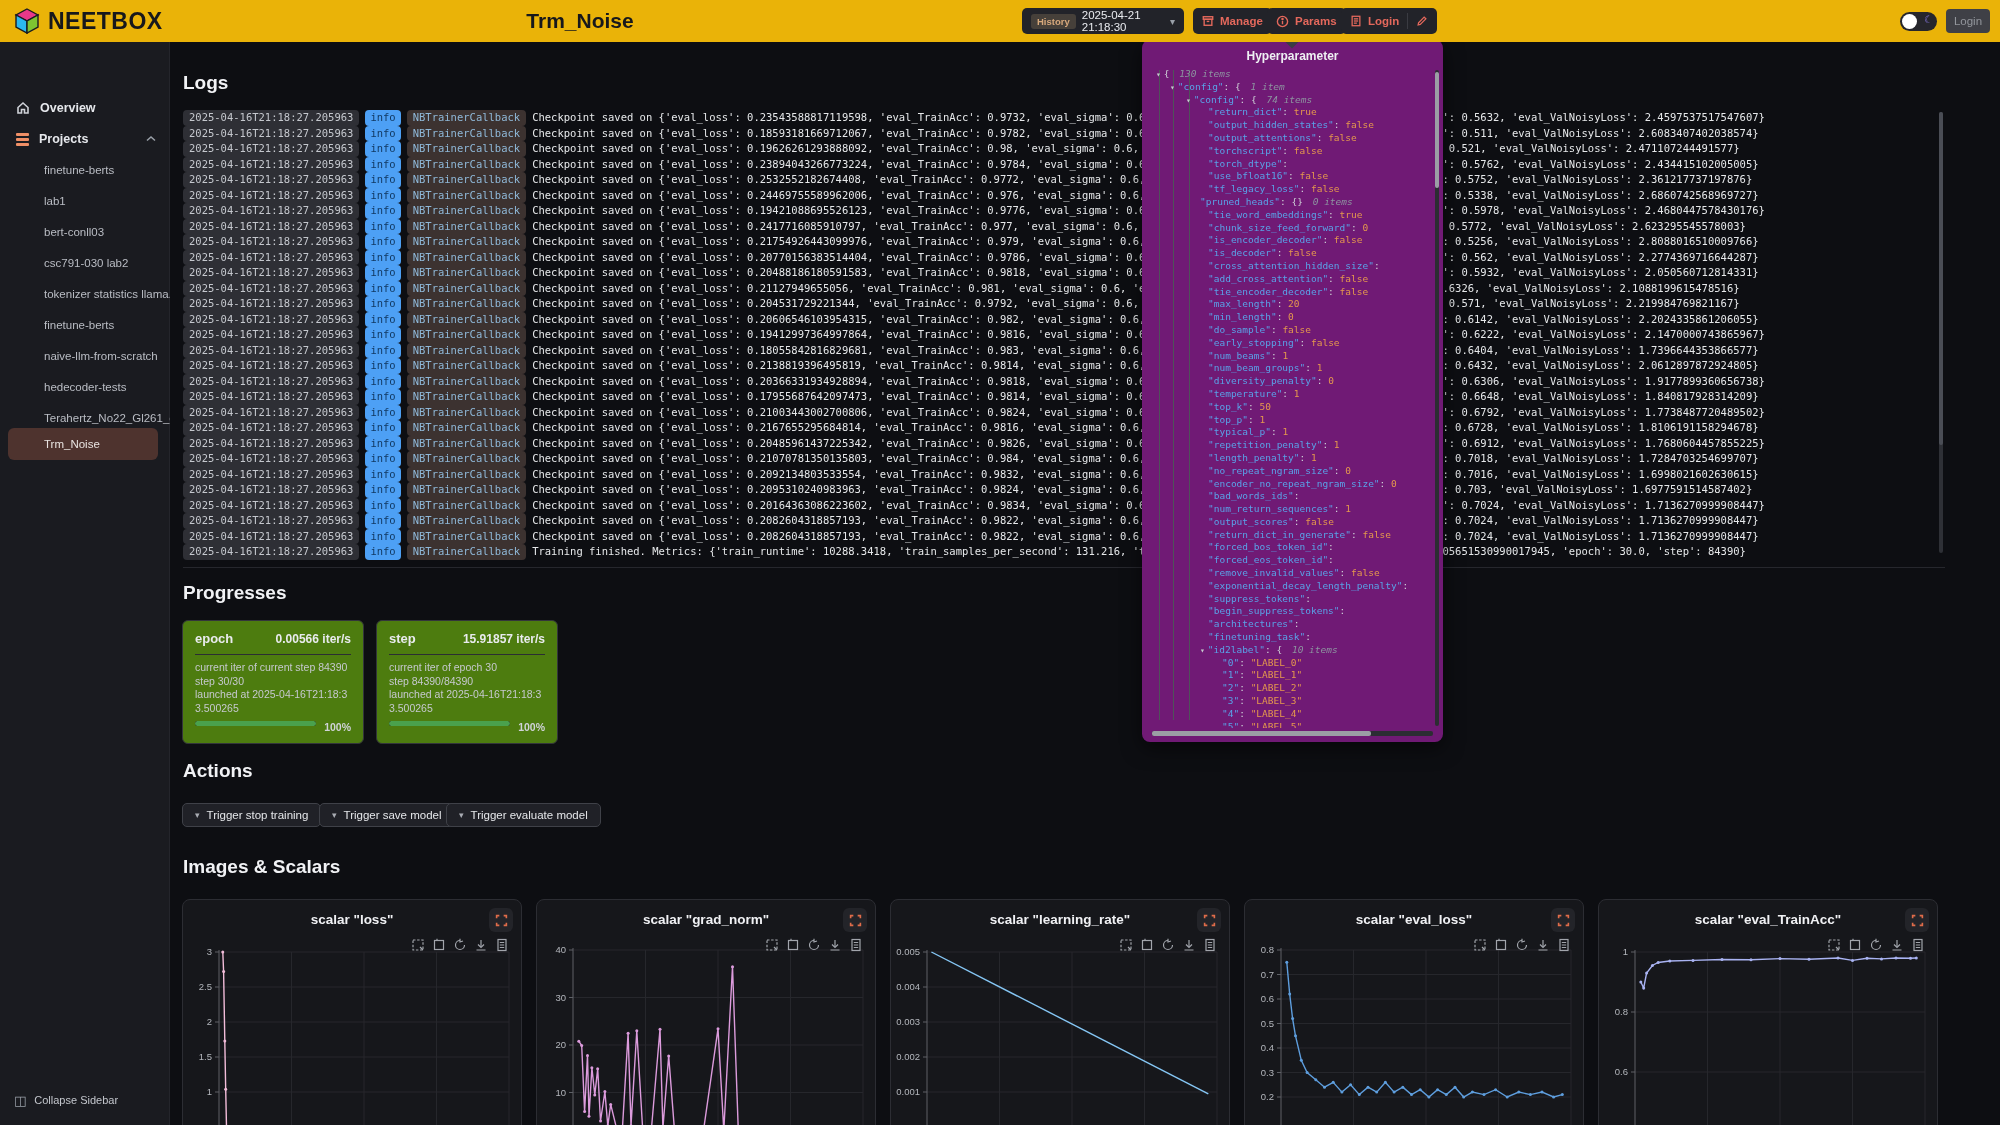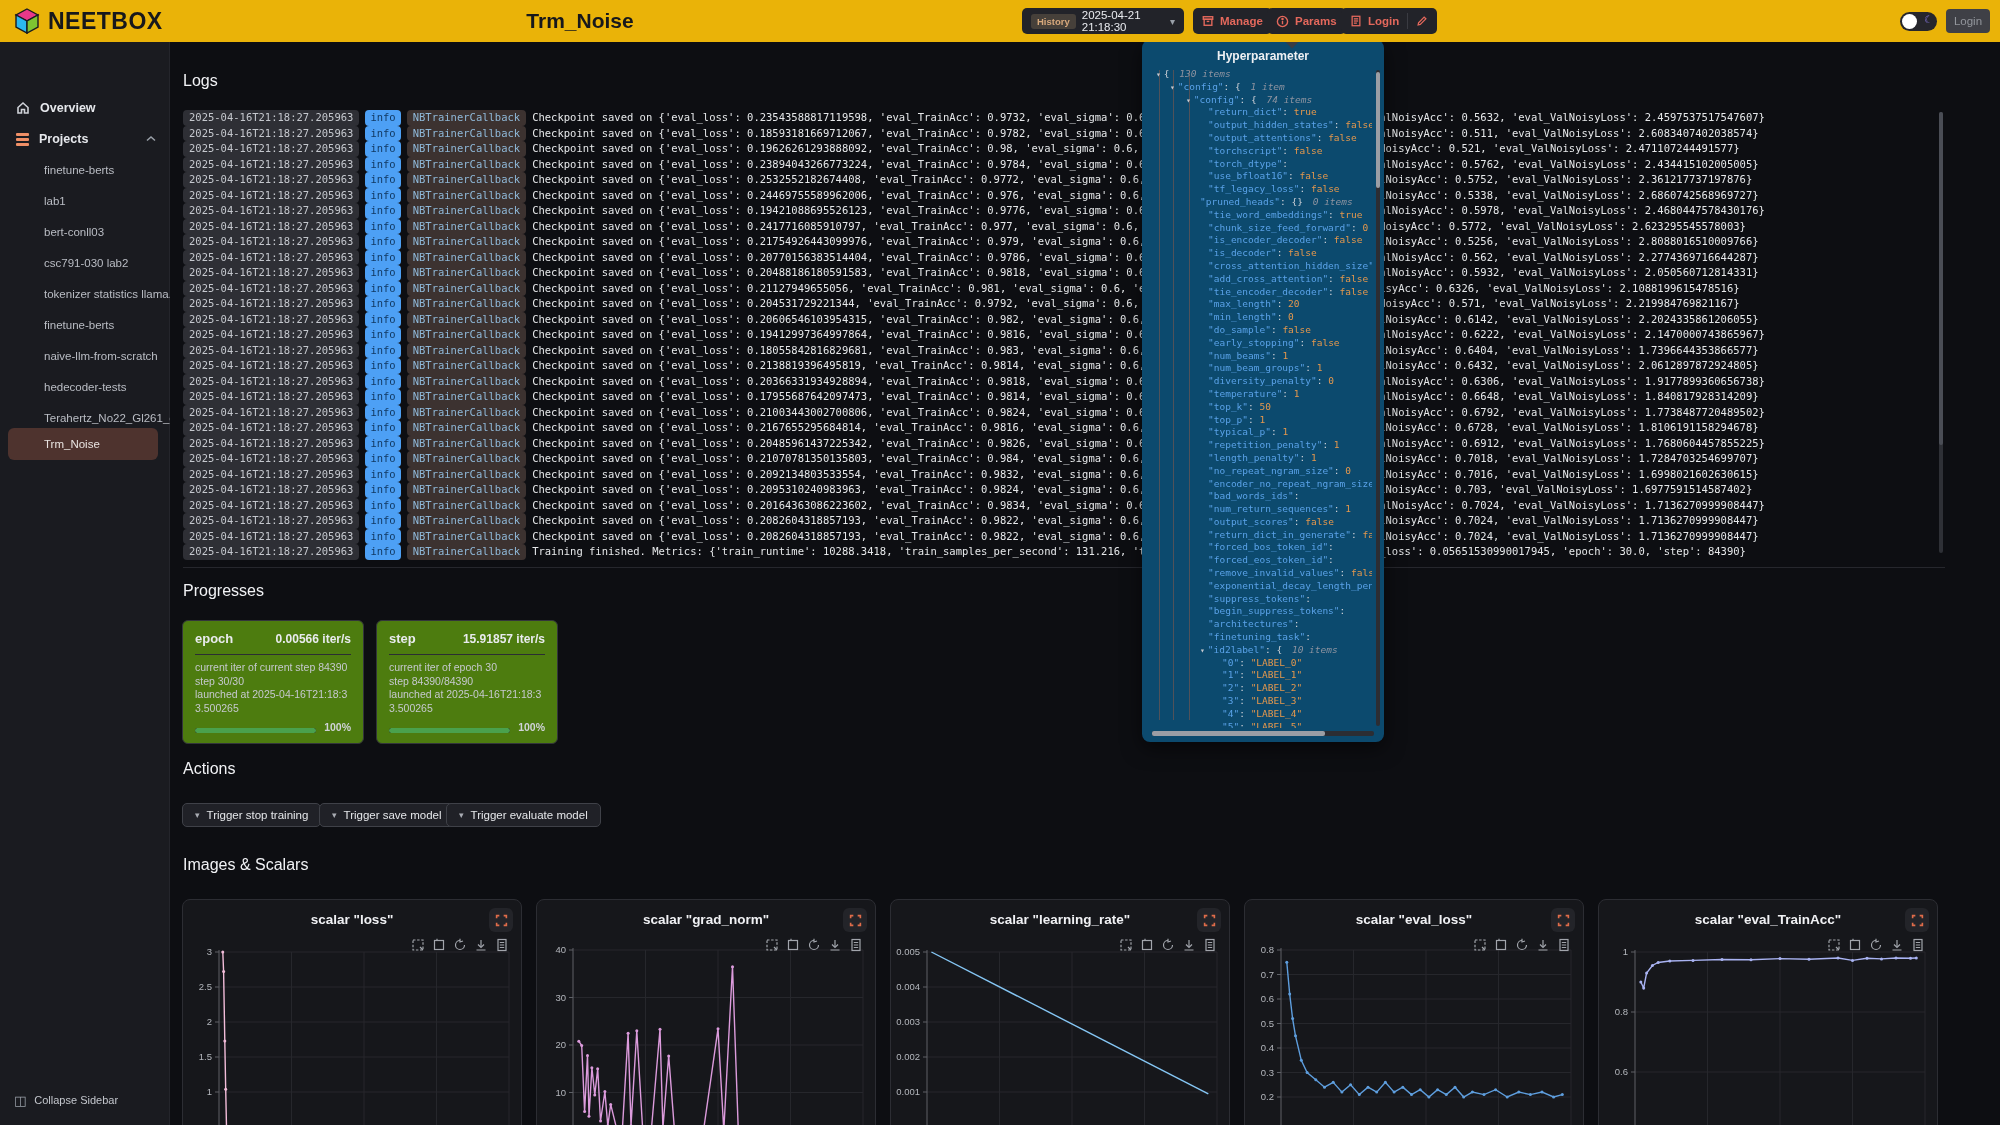--- a/index.html
+++ b/index.html
@@ -26,35 +26,35 @@
   .sitem { position:absolute; left:0; width:170px; height:28px; display:flex; align-items:center; gap:10px; padding-left:16px; color:#e6e8ec; font-size:12.5px; font-weight:bold; cursor:pointer; }
   .schild { position:absolute; left:0; width:170px; height:26px; display:flex; align-items:center; padding-left:44px; color:#babdc4; font-size:11.5px; cursor:pointer; white-space:nowrap; overflow:hidden; }
   .ssel { position:absolute; left:8px; width:150px; height:32px; background:#4e332e; border-radius:6px; display:flex; align-items:center; padding-left:36px; color:#e9e4e1; font-size:11.5px; cursor:pointer; }
   .proj-icon { display:inline-flex; flex-direction:column; gap:2px; }
   .proj-icon span { display:block; width:13px; height:3px; border-radius:1px; background:#ef8f66; }
   .chev-up { position:absolute; right:14px; color:#9aa0a8; font-size:10px; }
   .collapse { position:absolute; left:0; bottom:12px; width:170px; height:26px; display:flex; align-items:center; gap:8px; padding-left:14px; color:#c3c6cc; font-size:11px; cursor:pointer; }
   .collapse-icon { color:#9aa0a8; font-size:13px; }
 
   
-  .sec-title { position:absolute; color:#f1f2f5; font-size:16px; font-weight:normal; }
+  .sec-title { position:absolute; color:#f1f2f5; font-size:19px; font-weight:bold; }
 
   
   .loglist { position:absolute; left:183px; top:110px; width:1767px; height:452px; overflow:hidden; z-index:1; }
   .logrow { height:15.5px; white-space:nowrap; font-size:10.5px; line-height:15.5px; }
   .b-ts { display:inline-block; background:#2e2f35; color:#c5c8ce; border-radius:4px; padding:0 6px; margin-right:6px; font-family:"DejaVu Sans Mono",monospace; }
   .b-lv { display:inline-block; background:#4da0f5; color:#10365e; border-radius:4px; padding:0 5px; margin-right:6px; font-family:"DejaVu Sans Mono",monospace; }
   .b-tag { display:inline-block; background:#3c3230; color:#8fb8d8; border-radius:4px; padding:0 6px; margin-right:6px; font-family:"DejaVu Sans Mono",monospace; }
   .lmsg { color:#e6e8ea; font-family:"DejaVu Sans Mono",monospace; }
   .log-vscroll { position:absolute; left:1939px; top:112px; width:4px; height:441px; background:#2e3036; border-radius:2px; z-index:2; }
   .log-vthumb { position:absolute; left:0; top:0; width:4px; height:333px; background:#4a4d55; border-radius:2px; }
   .divider { position:absolute; left:183px; top:567px; width:1762px; height:1px; background:#26272d; }
 
   
-  .popup { position:absolute; left:1142px; top:40px; width:242px; height:702px; background:#0c4a6e; border-radius:8px; box-shadow:0 6px 20px rgba(0,0,0,0.55); z-index:50; }
+  .popup { position:absolute; left:1142px; top:40px; width:301px; height:702px; background:#701a75; border-radius:8px; box-shadow:0 6px 20px rgba(0,0,0,0.55); z-index:50; }
   .popup-arrow { position:absolute; left:144px; top:-6px; width:12px; height:12px; background:#3a3c44; transform:rotate(45deg); }
   .popup-title { position:absolute; top:9px; left:0; width:100%; text-align:center; color:#eef0f3; font-size:12px; font-weight:bold; }
   .popup-body { position:absolute; left:10px; top:28px; right:12px; bottom:14px; overflow:hidden; }
   .pj-line { height:12.8px; line-height:12.8px; font-size:9.5px; font-family:"DejaVu Sans Mono",monospace; white-space:nowrap; }
   .pcaret { color:#c6c9cf; margin-right:3px; font-size:8px; }
   .pkey { color:#5aa2e8; }
   .ppunct { color:#cfd2d8; }
   .pval { color:#e5984d; }
   .pmeta { color:#8d93a0; font-style:italic; margin-left:4px; }
   .guide { position:absolute; top:30px; bottom:22px; width:1px; background:#50525a; }
@@ -63,21 +63,21 @@
   .pop-htrack { position:absolute; left:10px; right:10px; bottom:6px; height:5px; background:#2c2d33; border-radius:2px; }
   .pop-hthumb { position:absolute; left:0; top:0; width:78%; height:5px; background:#9b9ea5; border-radius:2px; }
 
   
   .pcard { position:absolute; top:620px; height:124px; width:182px; border:1px solid #33353b; border-radius:6px; padding:10px 12px; background:#4d7c0f; }
   .pcard-head { display:flex; justify-content:space-between; align-items:center; }
   .pcard-name { color:#e9ebee; font-size:13px; font-weight:bold; }
   .pcard-rate { color:#e9ebee; font-size:12px; font-weight:bold; }
   .pcard-div { height:1px; background:#2b2d33; margin:8px 0 6px 0; }
   .pcard-line { color:#c6c9cf; font-size:10.5px; line-height:13.5px; word-break:break-all; }
-  .pbar-row { position:absolute; left:12px; right:12px; bottom:10px; display:flex; align-items:flex-end; gap:8px; }
+  .pbar-row { position:absolute; left:12px; right:12px; bottom:10px; display:flex; align-items:flex-start; gap:8px; }
   .pbar { flex:1; height:5px; border-radius:3px; background:#2e3035; overflow:hidden; }
   .pbar-fill { height:5px; background:#4aa14d; border-radius:3px; }
   .pbar-label { color:#d0d3d8; font-size:10.5px; font-weight:bold; }
 
   
   .abtn { position:absolute; top:803px; height:24px; display:inline-flex; align-items:center; gap:7px; background:#202127; border:1px solid #3f4148; border-radius:5px; padding:0 12px; color:#e4e6e9; font-size:11.5px; cursor:pointer; }
   .abtn .chev { color:#a9acb3; font-size:9px; }
 
   
   .ccard { position:absolute; top:899px; width:340px; height:240px; background:#16171b; border:1px solid #2c2d33; border-radius:8px; overflow:hidden; }

